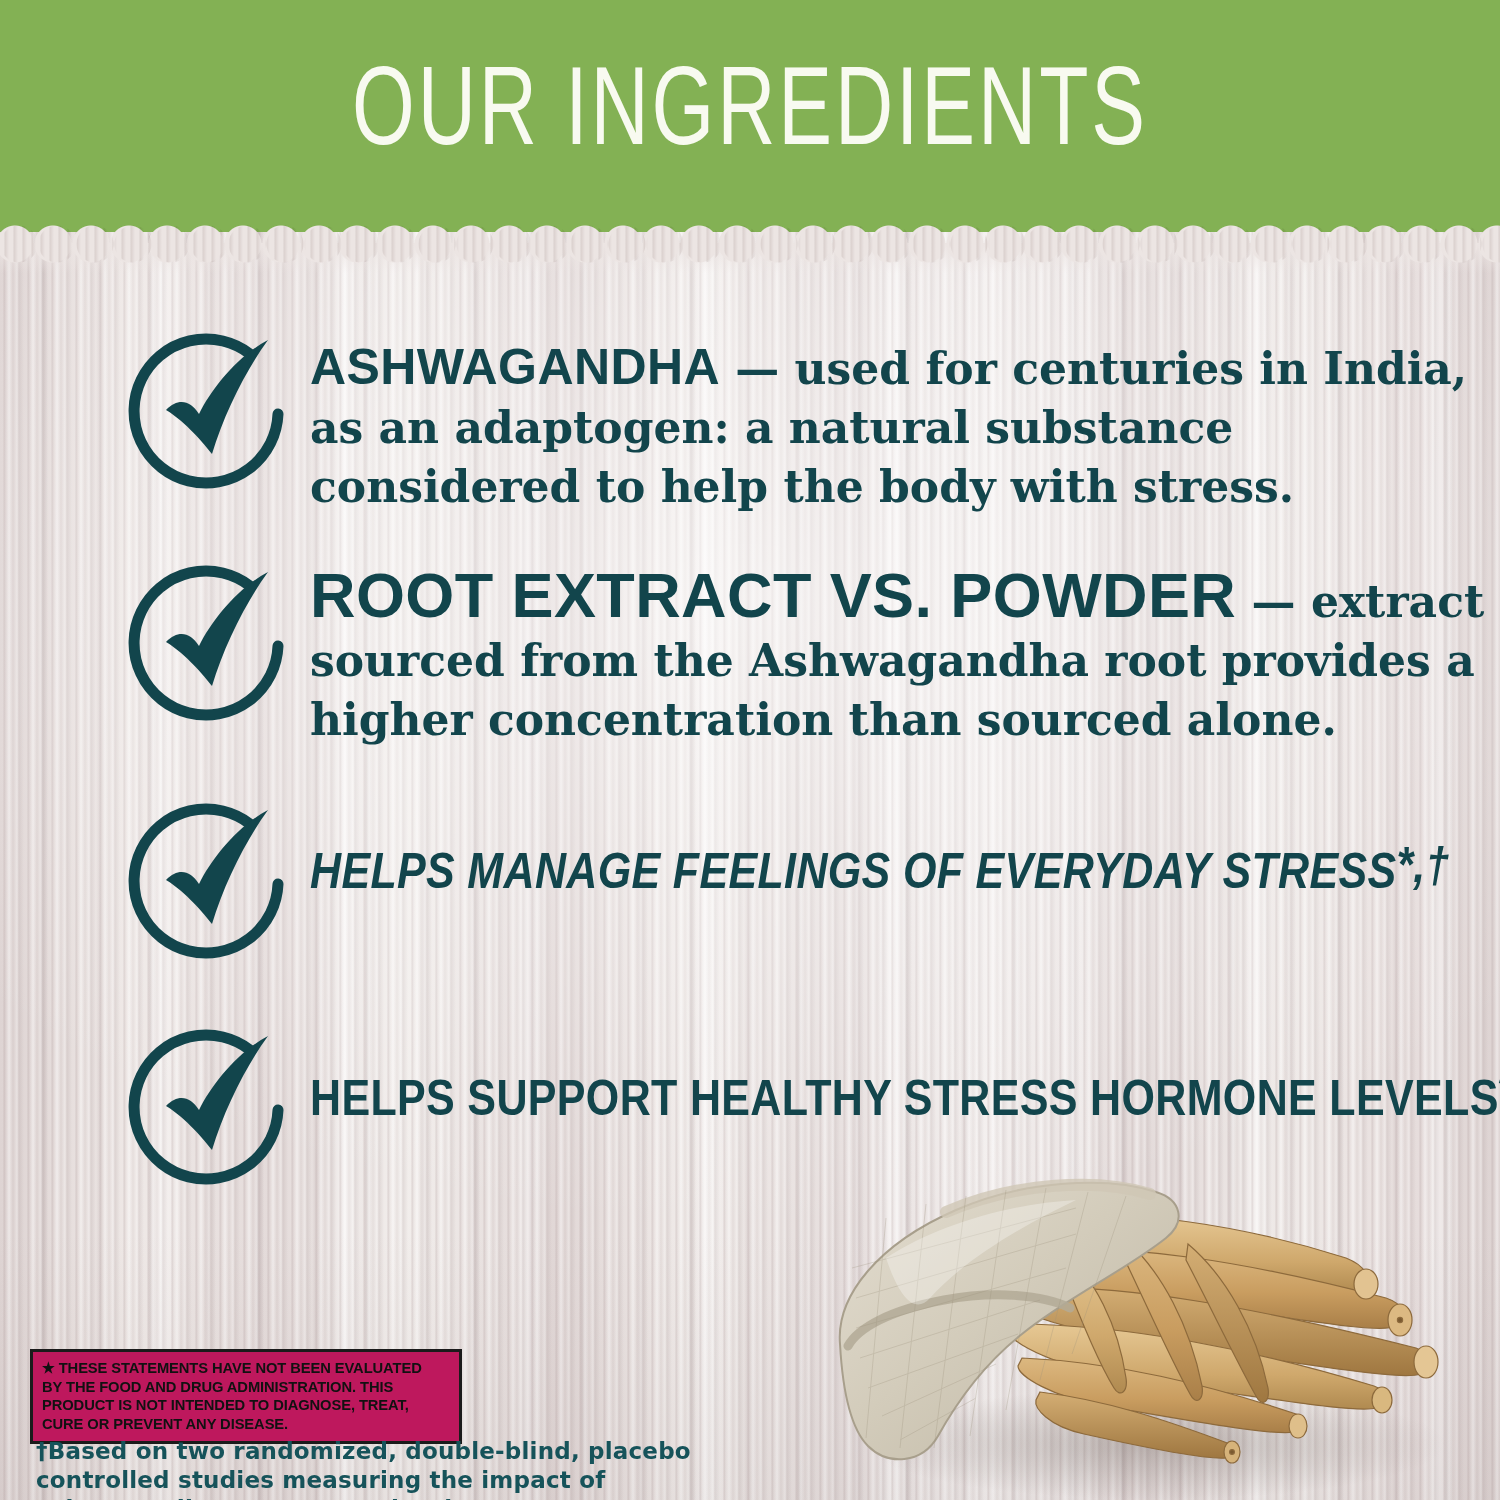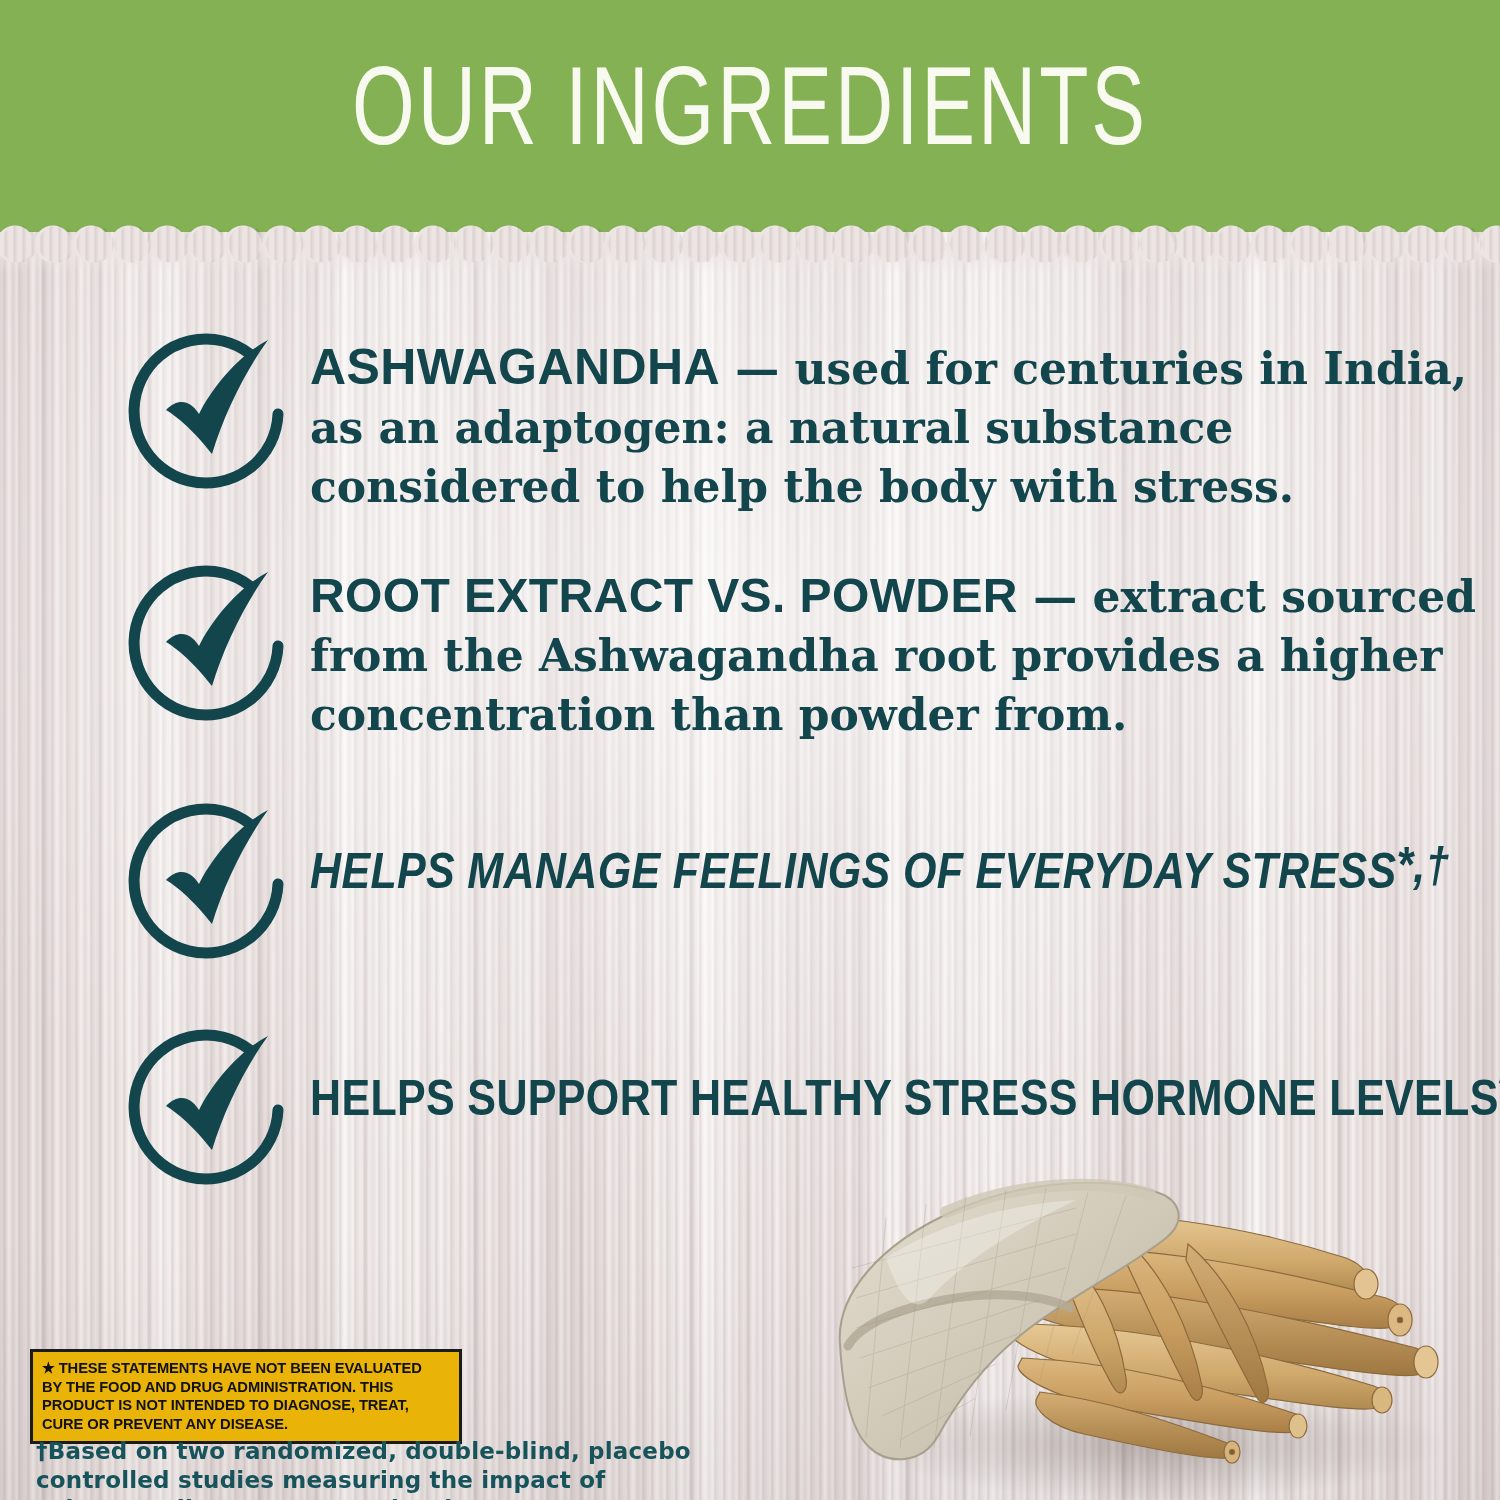--- a/index.html
+++ b/index.html
@@ -129,21 +129,21 @@
   }
 
   
   #bullet-1 .check-icon{top:330px;}
   #bullet-1 .bullet-text{top:338px;width:1160px;font-size:44px;line-height:59px;}
   #bullet-1 .b-head{font-size:50px;}
 
   
   #bullet-2 .check-icon{top:562px;}
   #bullet-2 .bullet-text{top:566px;width:1190px;font-size:44px;line-height:59px;}
-  #bullet-2 .b-head{font-size:48px;}
+  #bullet-2 .b-head{font-size:63px;}
 
   
   #bullet-3 .check-icon{top:800px;}
   #bullet-3 .bullet-text{top:836px;width:1180px;font-style:italic;}
   #bullet-3 .b-head{font-size:50px;}
 
   
   #bullet-4 .check-icon{top:1026px;}
   #bullet-4 .bullet-text{top:1063px;width:1200px;}
   #bullet-4 .b-head{font-size:50px;}
@@ -154,21 +154,21 @@
   
   .root-photo{
     position:absolute;left:826px;top:1148px;width:660px;height:352px;
   }
   .root-photo svg{display:block;width:100%;height:100%;}
 
   
   .fda-box{
     position:absolute;left:30px;top:1349px;width:432px;
     border:3px solid #1b1b1b;
-    background:#eab308;
+    background:#be185d;
     padding:7px 8px 8px 9px;
     box-sizing:border-box;
   }
   .fda-text{
     font-family:"Liberation Sans Narrow","Liberation Sans",sans-serif;
     font-weight:700;
     font-size:15.5px;
     line-height:18.5px;
     color:#111111;
     letter-spacing:-0.1px;
@@ -216,21 +216,21 @@
     </div>
 
     <div class="bullet" id="bullet-2">
       <div class="check-icon">
         <svg viewBox="0 0 166 166" xmlns="http://www.w3.org/2000/svg">
           <path d="M122 24 A72 72 0 1 0 150 84" fill="none" stroke="#12454c" stroke-width="11" stroke-linecap="round"></path>
           <path d="M38 80 C50 68 62 70 71 84 C84 58 110 26 140 10 C118 40 96 84 84 124 C76 114 58 92 38 80 Z" fill="#12454c"></path>
         </svg>
       </div>
       <div class="bullet-text">
-        <span class="b-head">ROOT EXTRACT VS. POWDER</span><span class="b-body"> — </span><span class="b-body">extract sourced from the Ashwagandha root provides a higher concentration than powder from.</span>
+        <span class="b-head">ROOT EXTRACT VS. POWDER</span><span class="b-body"> — </span><span class="b-body">extract sourced from the Ashwagandha root provides a higher concentration than sourced alone.</span>
       </div>
     </div>
 
     <div class="bullet" id="bullet-3">
       <div class="check-icon">
         <svg viewBox="0 0 166 166" xmlns="http://www.w3.org/2000/svg">
           <path d="M122 24 A72 72 0 1 0 150 84" fill="none" stroke="#12454c" stroke-width="11" stroke-linecap="round"></path>
           <path d="M38 80 C50 68 62 70 71 84 C84 58 110 26 140 10 C118 40 96 84 84 124 C76 114 58 92 38 80 Z" fill="#12454c"></path>
         </svg>
       </div>

